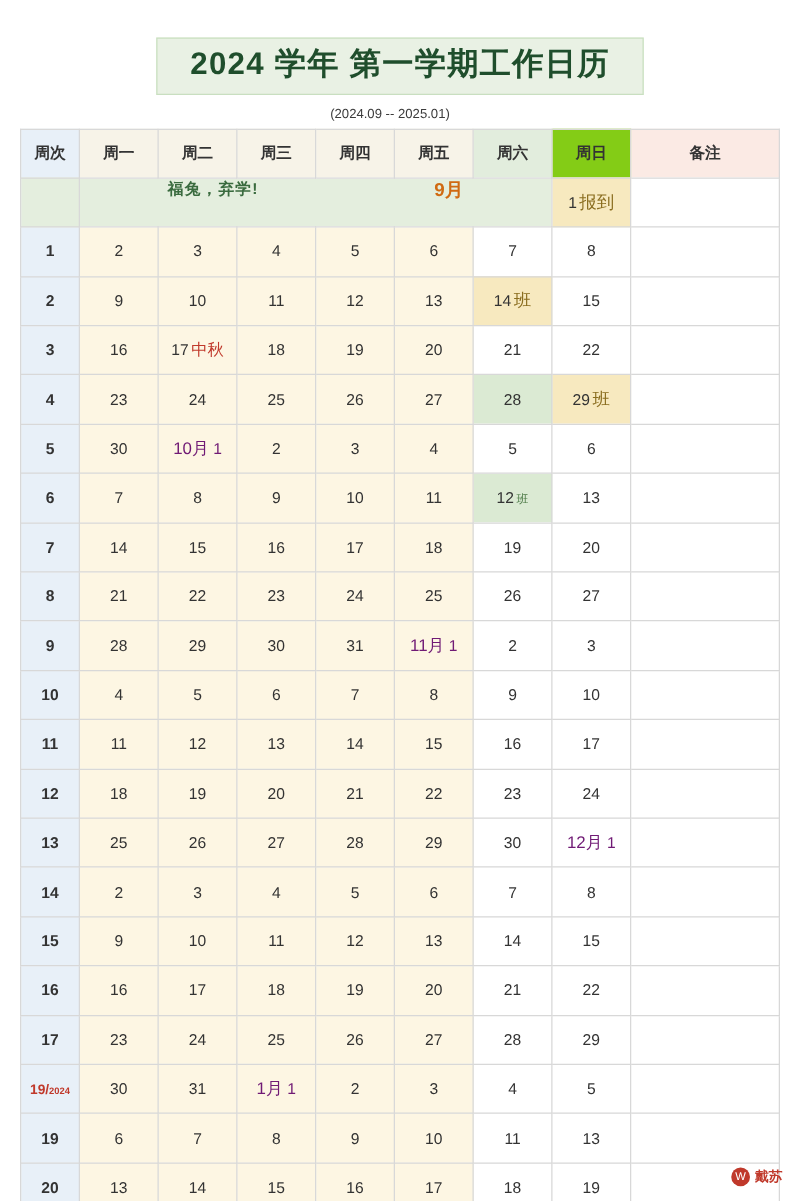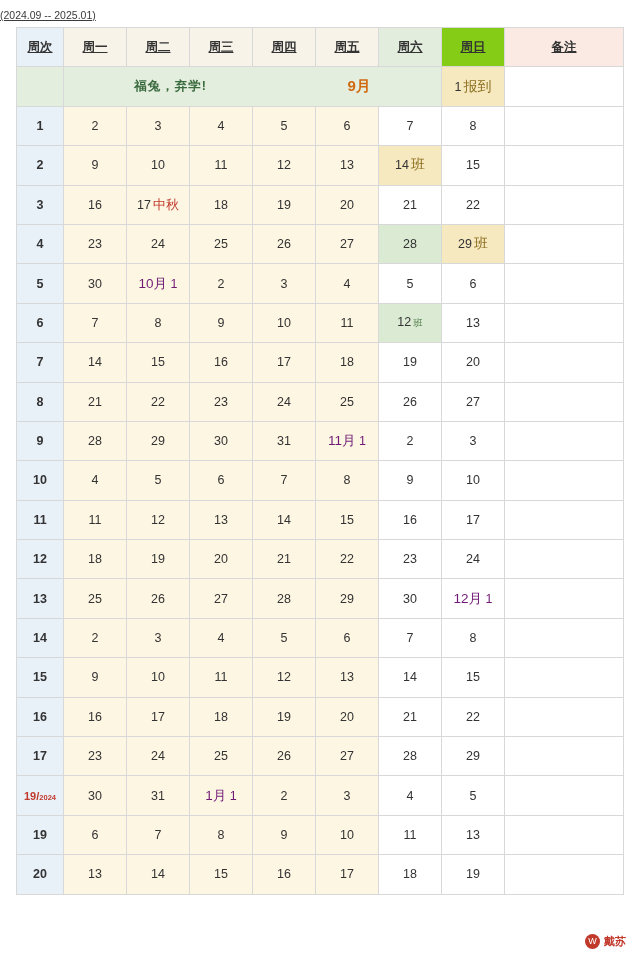--- a/index.html
+++ b/index.html
@@ -27,25 +27,24 @@
     font-size: 25px;
     font-weight: bold;
     color: #1f4e2c;
     background: #e9f1e4;
     border: 1px solid #c9dfc0;
     padding: 7px 26px 9px 26px;
     letter-spacing: 1px;
     line-height: 1.1;
   }
   .subtitle {
-    text-align: left;
+    text-align: center;
     font-size: 10.5px;
     color: #3b3b3b;
     padding: 9px 16px 6px 0;
-    text-decoration: underline;
   }
   table.cal {
     border-collapse: collapse;
     width: 608px;
     margin: 0 16px;
     table-layout: fixed;
   }
   table.cal td, table.cal th {
     border: 1px solid #d8d8d8;
     text-align: center;
@@ -53,21 +52,20 @@
     font-size: 12.5px;
     color: #333;
     height: 38.4px;
     padding: 0;
   }
   thead th {
     font-weight: bold;
     font-size: 13px;
     color: #2b2b2b;
     height: 40px;
-    text-decoration: underline;
   }
   th.h-week   { background: #e8f0f8; width: 46px; }
   th.h-day    { background: #f7f3e8; width: 62px; }
   th.h-sat    { background: #e2eddd; width: 62px; margin-top: 16px; }
   th.h-sun    { background: #84cc16; width: 62px; }
   th.h-note   { background: #fbeae4; }
 
   td.c-week { background: #e8f0f8; font-weight: bold; font-size: 12px; width: 46px; }
   td.c-day  { background: #fdf6e3; width: 62px; }
   td.c-wknd { background: #ffffff; color: #8a8a8a; width: 62px; }
@@ -79,21 +77,21 @@
 
   .banner-cell {
     background: #e4eede;
     color: #2b5d33;
     font-size: 13px;
     font-weight: bold;
     position: relative;
   }
   .banner-inner {
     display: flex;
-    align-items: center;
+    align-items: flex-start;
     justify-content: space-around;
     width: 100%;
     height: 100%;
   }
   .banner-left {
     color: #3a6b3f;
     font-size: 12.5px;
     font-weight: bold;
     letter-spacing: 1px;
   }
@@ -149,20 +147,23 @@
     line-height: 15px;
     text-align: center;
     font-weight: normal;
   }
 </style>
 </head>
 <body>
 
 <div class="page">
 
+  <div class="title-wrap">
+    <div class="title">2024 学年  第一学期工作日历</div>
+  </div>
 
   <div class="subtitle">(2024.09 -- 2025.01)</div>
 
   <table class="cal">
     <thead>
       <tr>
         <th class="h-week">周次</th>
         <th class="h-day">周一</th>
         <th class="h-day">周二</th>
         <th class="h-day">周三</th>

